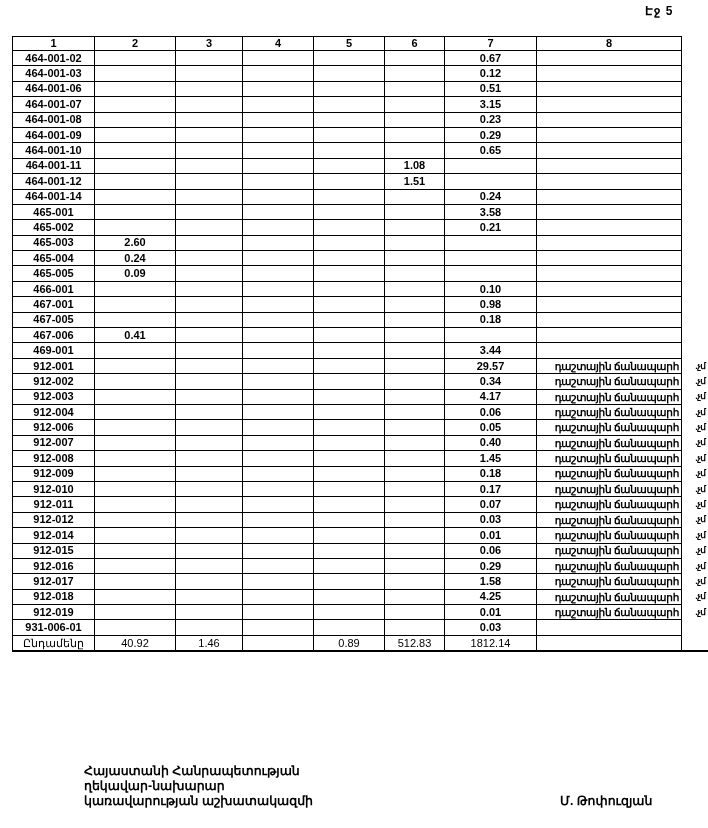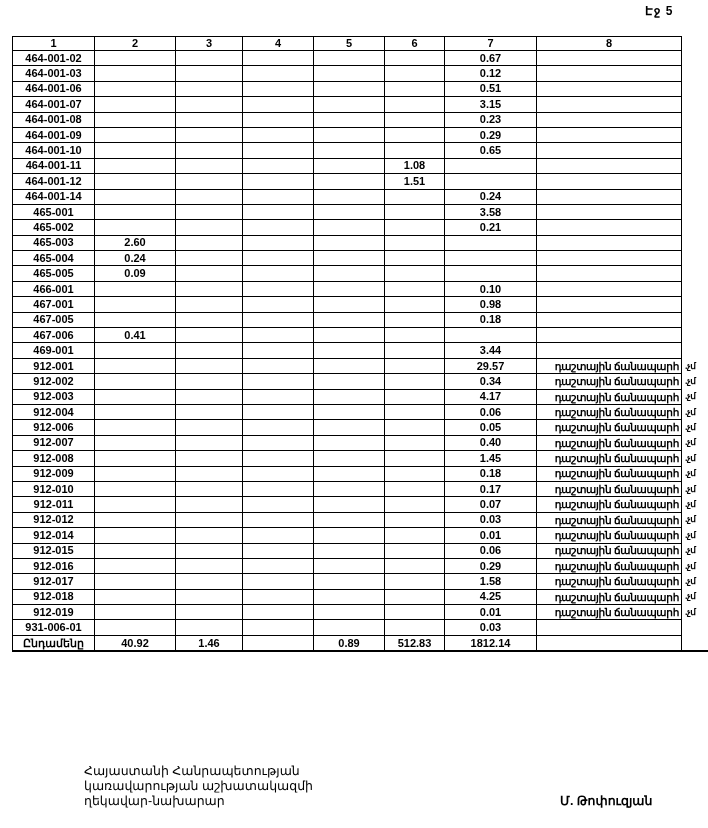--- a/index.html
+++ b/index.html
@@ -44,31 +44,31 @@
   .sheet-table col.w9{width:26px;}
   .sheet-table td.c8{
     text-align:right;
     font-size:10.5px;
     letter-spacing:-0.3px;
     padding-left:1px;
   }
   .sheet-table td.outside, .sheet-table th.outside{
     border:none;
     font-size:9px;
-    text-align:left;
+    text-align:right;
     padding-left:3px;
     letter-spacing:-0.5px;
   }
   .sheet-table tr.total-row td{
-    font-weight:bold;
+    font-weight:normal;
     border-bottom:2.5px solid #000;
   }
   .footer-block{
     position:absolute;left:84px;top:764px;
-    font-size:12.5px;font-weight:normal;
+    font-size:12.5px;font-weight:bold;
     line-height:1.18;
   }
   .signature{
     position:absolute;left:560px;top:793px;
     font-size:12.5px;font-weight:bold;
   }
 </style>
 </head>
 <body>
 
@@ -527,17 +527,17 @@
         <td class="c6">512.83</td>
         <td class="c7">1812.14</td>
         <td class="c8"></td>
         <td class="outside"></td>
       </tr>
     </tbody>
 </table>
 
 <div class="footer-block">
   <div>Հայաստանի Հանրապետության</div>
+  <div>ղեկավար-նախարար</div>
   <div>կառավարության աշխատակազմի</div>
-  <div>ղեկավար-նախարար</div>
 </div>
 
 <div class="signature">Մ. Թոփուզյան</div>
 
 </body></html>

